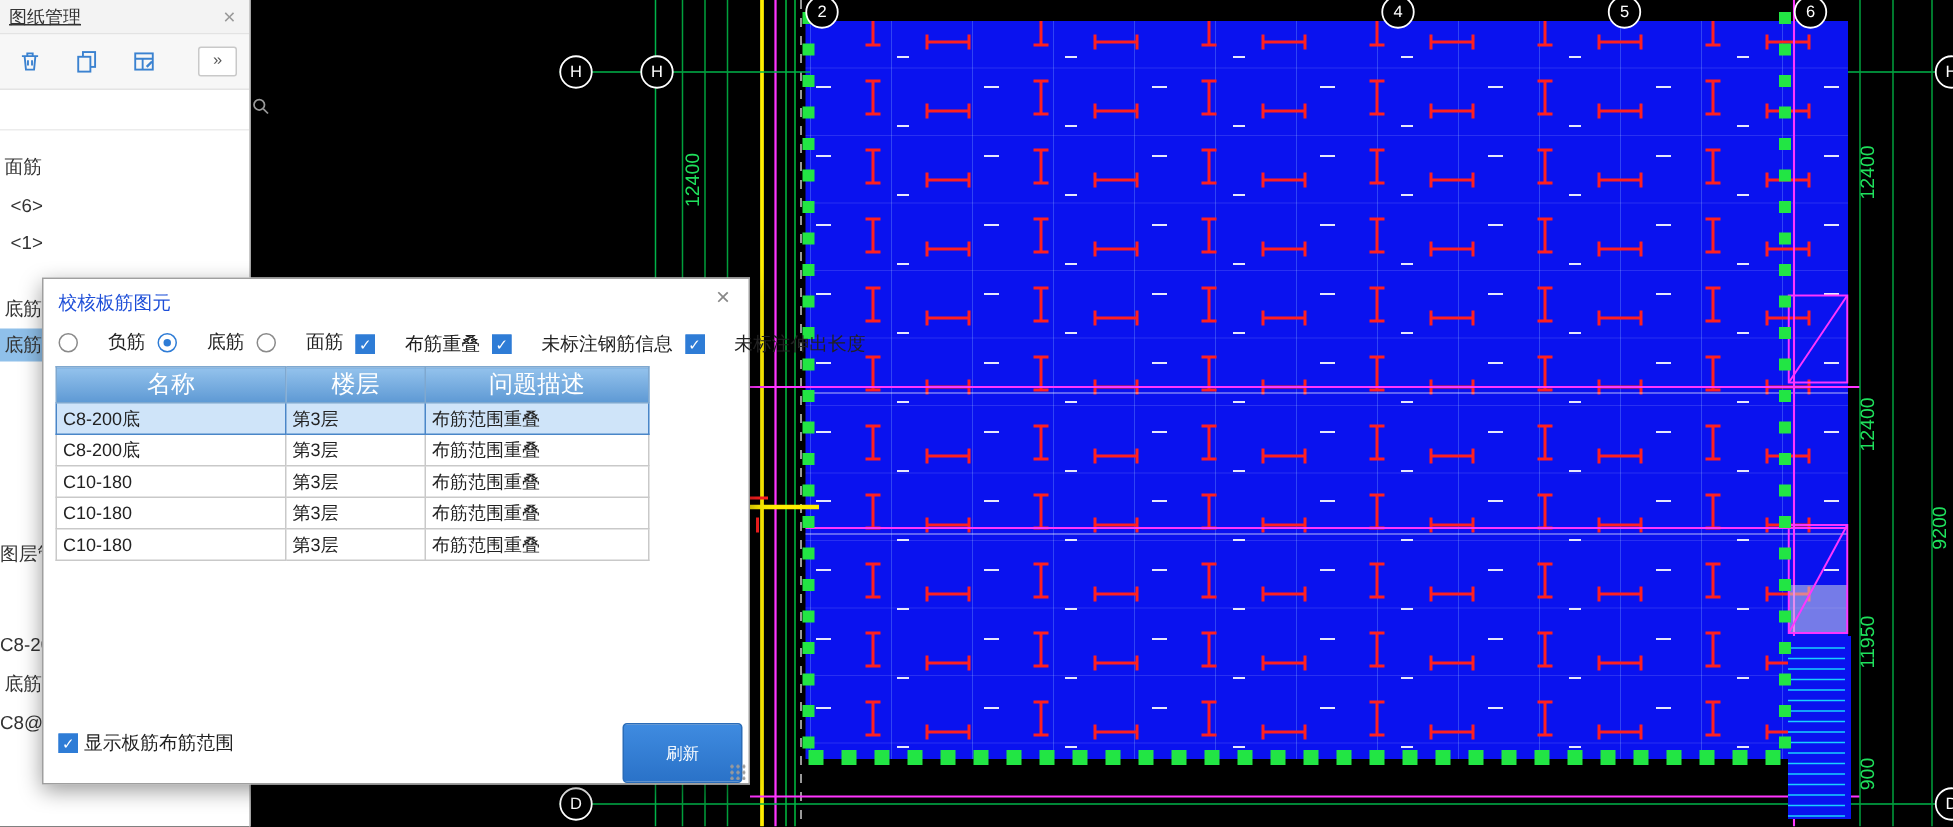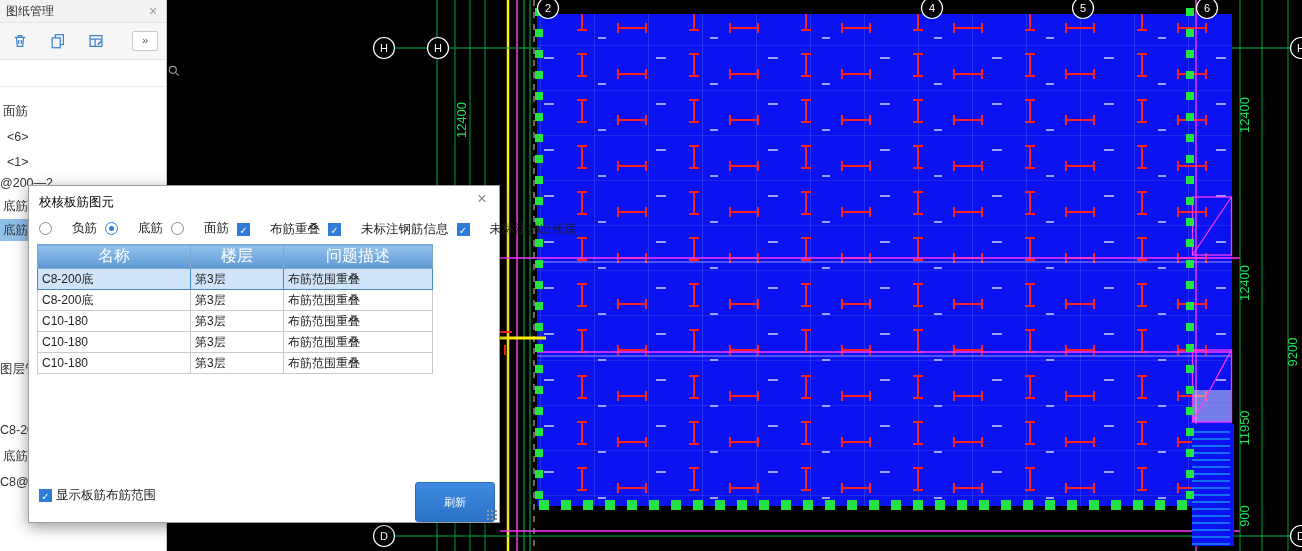--- a/index.html
+++ b/index.html
@@ -8,38 +8,38 @@
     font-family:"Liberation Sans","DejaVu Sans",sans-serif;
   }
   
   #cad{position:absolute;left:0;top:0;z-index:0;}
 
   
   #left-panel{position:absolute;left:0;top:0;width:166px;height:551px;background:#fff;
     border-right:1px solid #c9c9c9;z-index:2;}
   .lp-header{height:22px;background:#f3f3f3;border-bottom:1px solid #e3e3e3;display:flex;
     align-items:center;padding:0 6px;font-size:12px;color:#333;}
-  .lp-header .lp-title{flex:1;white-space:nowrap;overflow:hidden;}
+  .lp-header .lp-title{flex:1;white-space:nowrap;overflow:hidden;text-decoration:underline;}
   .lp-close{color:#999;font-size:14px;width:14px;text-align:center;}
   .lp-toolbar{height:36px;background:#f7f7f7;border-bottom:1px solid #e4e4e4;display:flex;
     align-items:center;gap:14px;padding:0 8px;}
   .tool-btn{width:24px;height:24px;display:flex;align-items:center;justify-content:center;}
   .more-btn{margin-left:auto;width:24px;height:18px;border:1px solid #c9c9c9;background:#fff;
     color:#555;font-size:11px;line-height:16px;text-align:center;border-radius:2px;}
   .lp-search{height:26px;border-bottom:1px solid #ececec;display:flex;align-items:center;padding:0 8px;}
   .lp-search input{flex:1;border:none;outline:none;font-size:12px;background:transparent;}
   #tree{position:absolute;left:0;top:0;right:0;bottom:0;}
   .tree-item{position:absolute;left:0;right:0;height:22px;line-height:22px;font-size:12.5px;
     color:#333;white-space:nowrap;overflow:hidden;}
   .tree-item.selected{background:#8fc0ea;}
 
   
   #dialog{position:absolute;left:28px;top:185px;width:470px;height:336px;background:#fff;
     border:1px solid #9f9f9f;box-shadow:0 4px 14px rgba(0,0,0,.4);z-index:3;font-size:12.5px;color:#222;}
-  .dlg-title{position:absolute;left:10px;top:8px;color:#000000;}
+  .dlg-title{position:absolute;left:10px;top:8px;color:#1d4ed8;}
   .dlg-close{position:absolute;right:8px;top:4px;font-size:16px;color:#888;width:18px;text-align:center;}
   .dlg-controls{position:absolute;left:10px;top:34px;display:flex;align-items:center;white-space:nowrap;}
   .radio-item,.check-item{display:inline-flex;align-items:center;gap:20px;margin-right:8px;}
   .rb{width:13px;height:13px;border-radius:50%;border:1px solid #8a8a8a;background:#fff;position:relative;box-sizing:border-box;}
   .rb.on{border-color:#2e7cd6;}
   .rb.on::after{content:"";position:absolute;left:3px;top:3px;width:5px;height:5px;border-radius:50%;background:#2e7cd6;}
   .cb{width:13px;height:13px;border:1px solid #2e7cd6;background:#2e7cd6;color:#fff;font-size:10px;
     line-height:13px;text-align:center;box-sizing:border-box;}
   #issue-table{position:absolute;left:8px;top:58px;border-collapse:collapse;}
   #issue-table th{background:linear-gradient(#93c2ec,#5e99d4);color:#fff;font-weight:normal;
@@ -239,21 +239,20 @@
       <svg viewBox="0 0 18 18" width="14" height="14" fill="none" stroke="#999" stroke-width="1.5">
         <circle cx="7.5" cy="7.5" r="4.5"></circle>
           <path d="M11 11l4 4"></path>
       </svg>
     </span>
   </div>
   <div id="tree">
       <div class="tree-item" style="top: 100px; padding-left: 3px;">面筋</div>
       <div class="tree-item" style="top: 126px; padding-left: 7px;">&lt;6&gt;</div>
       <div class="tree-item" style="top: 151px; padding-left: 7px;">&lt;1&gt;</div>
-      <div class="tree-item" style="top: 172px; padding-left: 0px;">@200—2</div>
       <div class="tree-item" style="top: 195px; padding-left: 3px;">底筋</div>
       <div class="tree-item selected" style="top: 219px; padding-left: 3px;">底筋</div>
       <div class="tree-item" style="top: 358px; padding-left: 0px;">图层管理</div>
       <div class="tree-item" style="top: 419px; padding-left: 0px;">C8-200底</div>
       <div class="tree-item" style="top: 445px; padding-left: 3px;">底筋</div>
       <div class="tree-item" style="top: 471px; padding-left: 0px;">C8@200—2</div>
     </div>
 </div>
 
 <div id="dialog">

